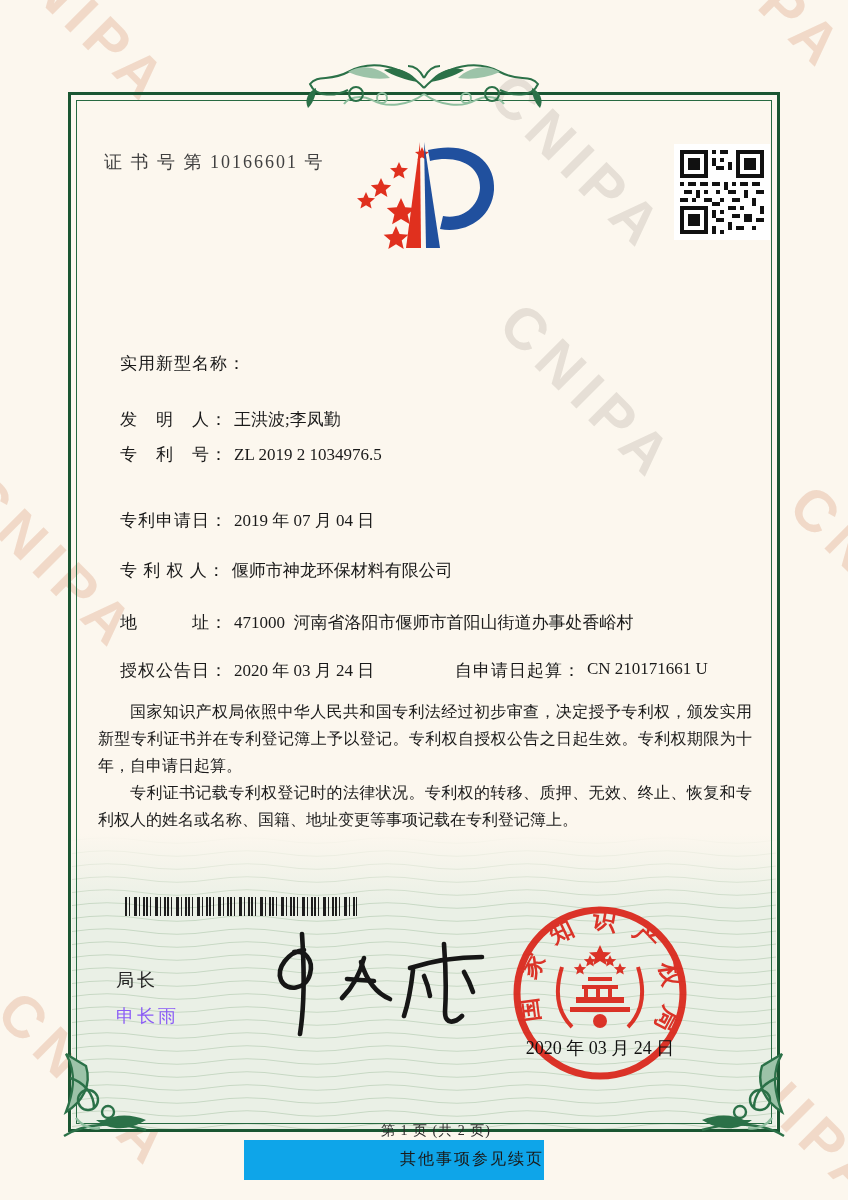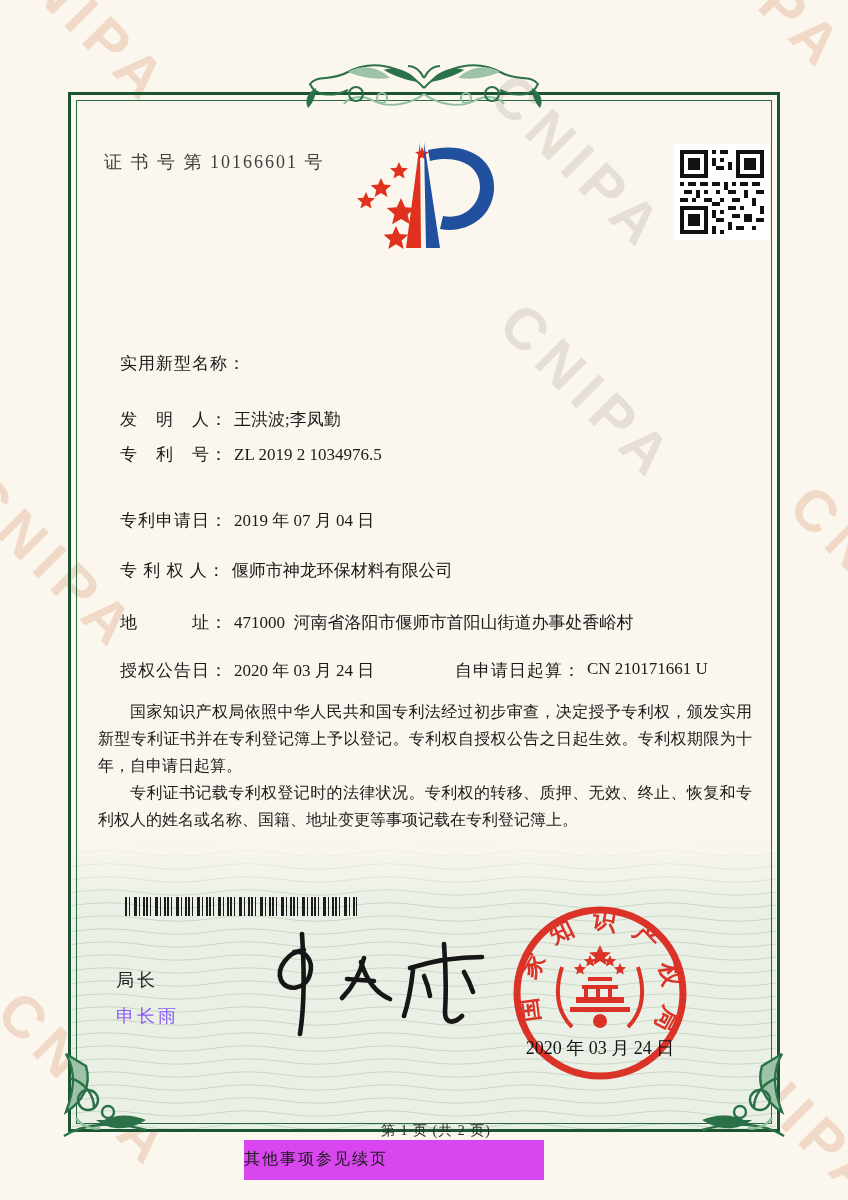--- a/index.html
+++ b/index.html
@@ -71,21 +71,21 @@
              font-family:"Liberation Sans","DejaVu Sans",sans-serif;letter-spacing:3px;}
   .sig-name{position:absolute;left:116px;top:1004px;font-size:18px;color:#8b5cf6;z-index:5;
             font-family:"Liberation Sans","DejaVu Sans",sans-serif;letter-spacing:3px;}
   .signature{position:absolute;left:248px;top:924px;z-index:5;}
   .seal{position:absolute;left:508px;top:901px;z-index:6;}
   .seal-date{position:absolute;left:508px;top:1036px;width:184px;text-align:center;
              font-size:18px;color:#111;z-index:7;white-space:pre;}
   .page-info{position:absolute;left:70px;top:1122px;width:692px;text-align:center;
              font-size:14px;color:#2a2a2a;letter-spacing:1px;z-index:5;white-space:pre;margin-left:20px;}
   .cont-note{position:absolute;left:244px;top:1140px;width:300px;z-index:5;
-             background:#d946ef;text-align:left;padding:9px 0 10px 0;
+             background:#0ea5e9;text-align:right;padding:9px 0 10px 0;
              font-size:16px;color:#1a1a1a;letter-spacing:2px;}
 </style>
 </head>
 <body>
 
 <div class="page">
 
   <span class="wm pink wm1">CNIPA</span>
   <span class="wm pink wm2">CNIPA</span>
   <span class="wm grey wm3">CNIPA</span>

